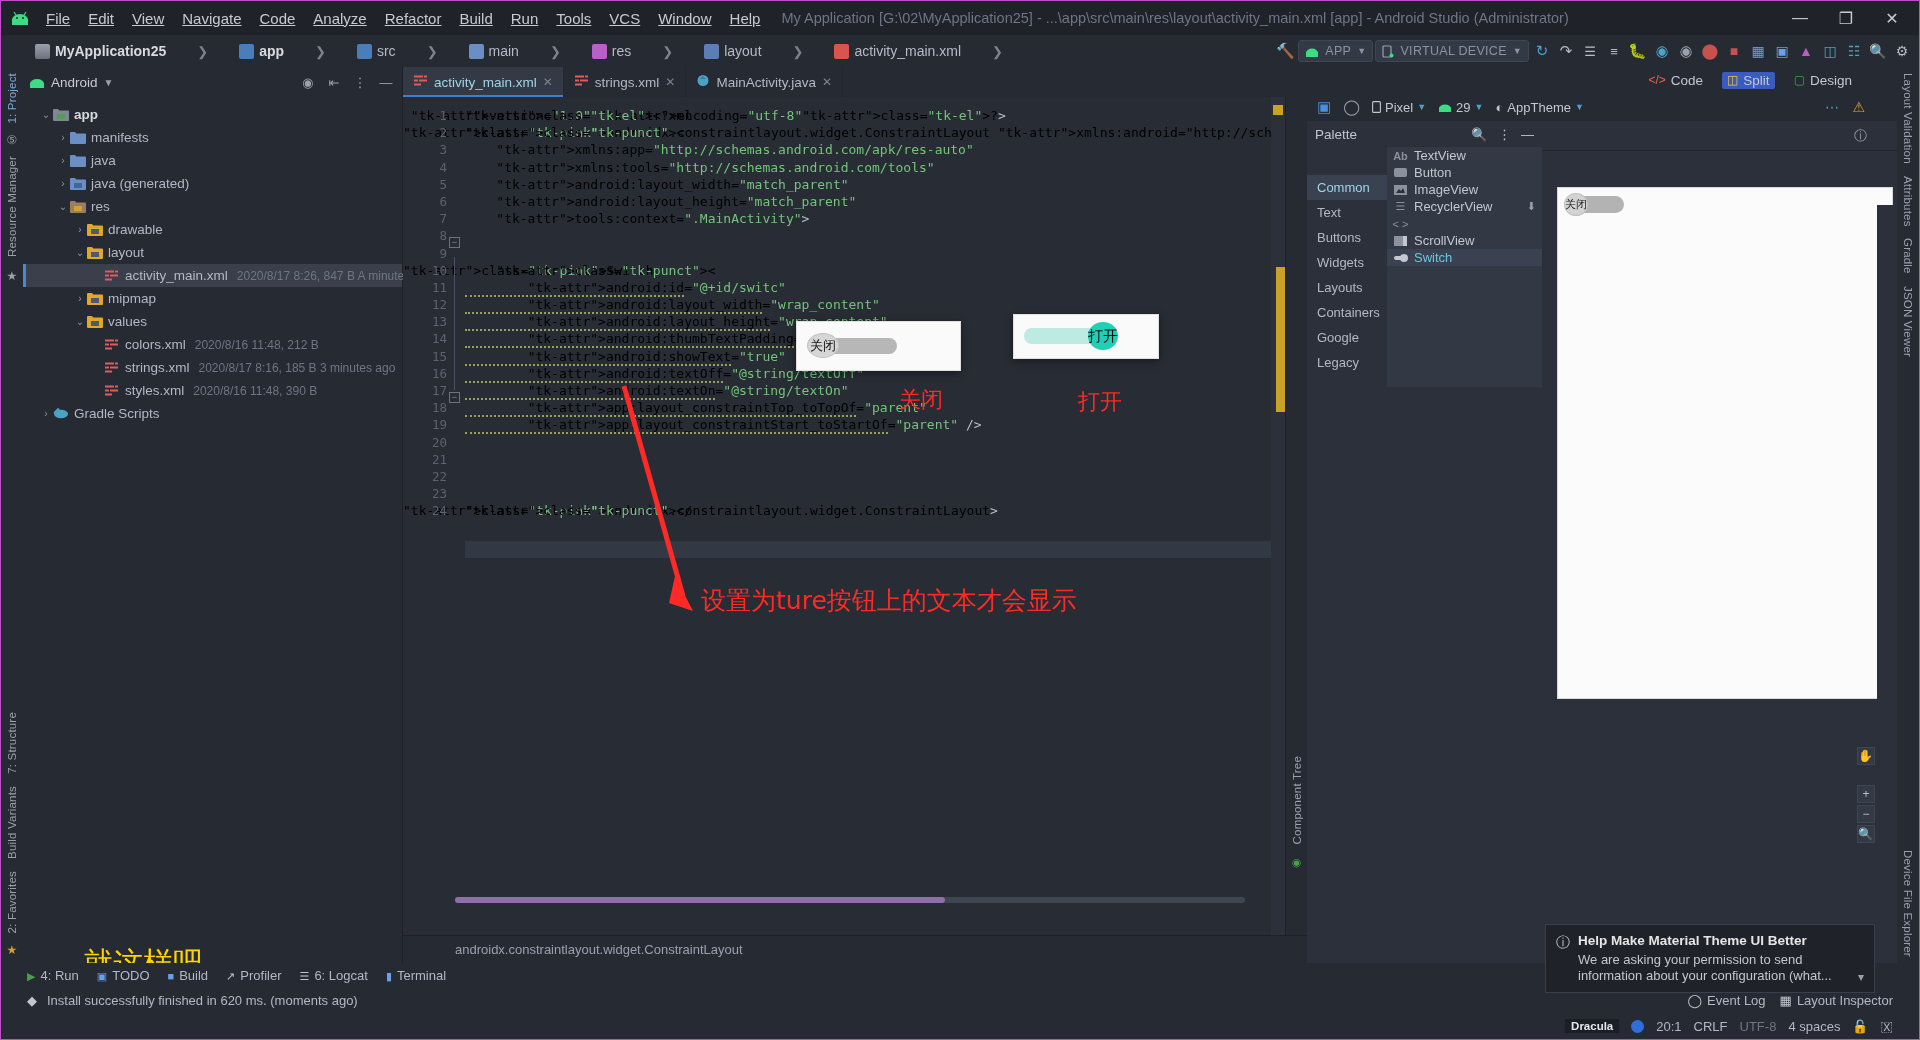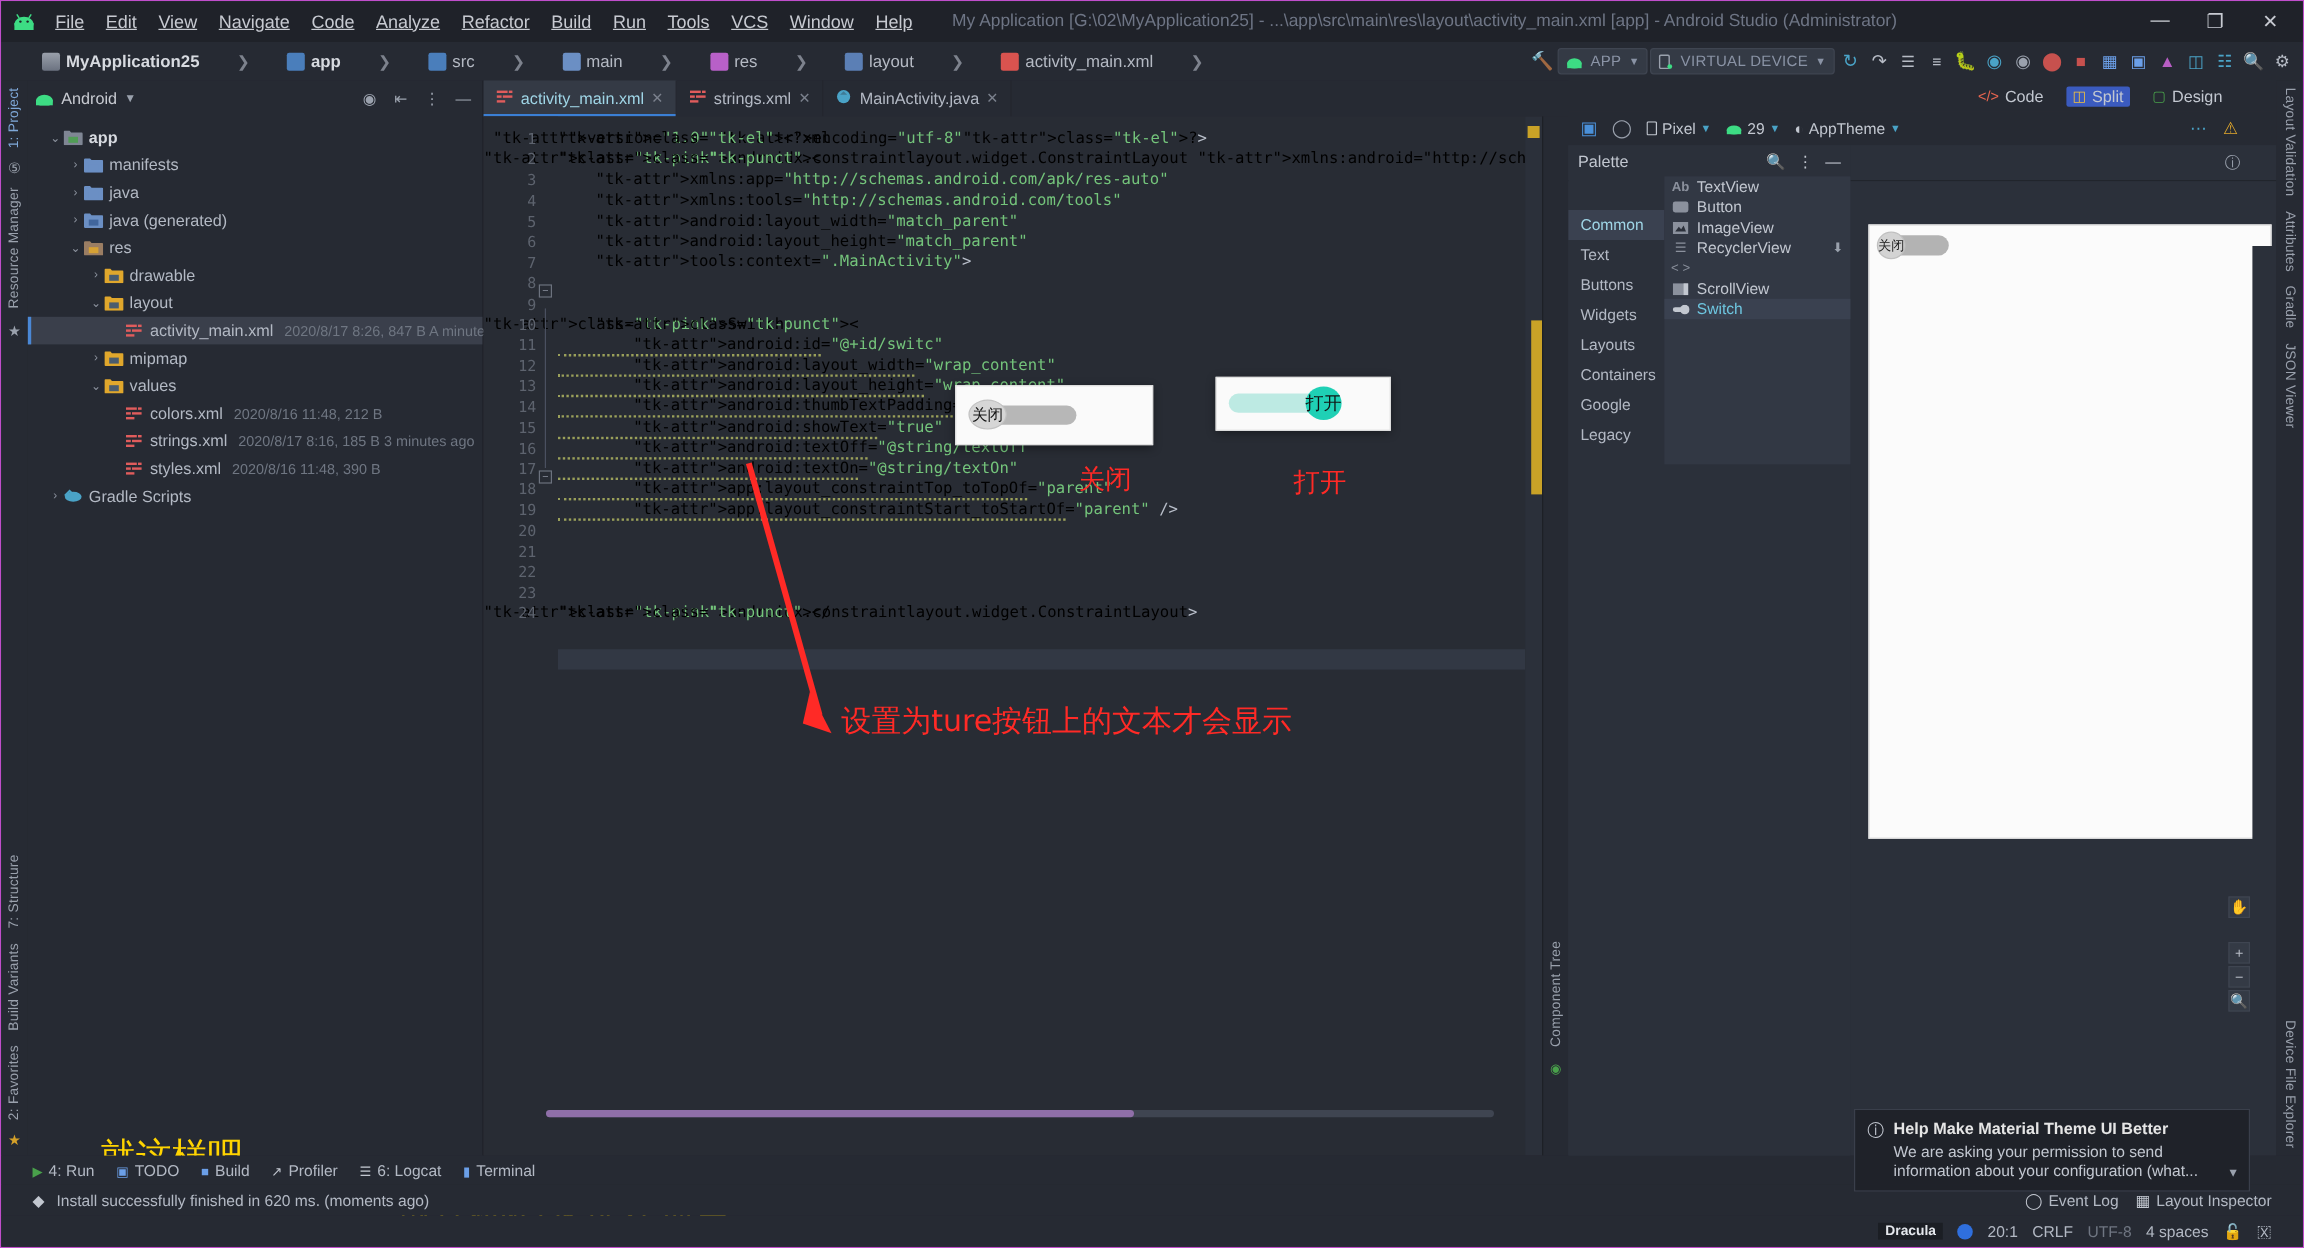--- a/index.html
+++ b/index.html
@@ -21,21 +21,21 @@
     height: 34px; background: #1f2229; display: flex; align-items: center;
     padding-left: 8px; flex: none; position: relative;
   }
   .andro-logo { width: 22px; height: 18px; margin-right: 6px; position: relative; }
   .andro-logo svg { display:block; }
   .menuitem {
     color: #c7cad1; font-size: 15px; padding: 3px 9px; cursor: default; white-space: nowrap;
   }
   .menuitem u { text-decoration: underline; }
   .wintitle {
-    color: #6e7585; font-size: 14.5px; margin-left: 24px; white-space: nowrap; overflow: hidden;
+    color: #6e7585; font-size: 14.5px; margin-left: 12px; white-space: nowrap; overflow: hidden;
   }
   .wincontrols { position: absolute; right: 4px; top: 0; height: 34px; display: flex; align-items: center; }
   .wc { width: 46px; height: 32px; display: flex; align-items: center; justify-content: center; color: #c7cad1; font-size: 16px;}
   
   .navbar {
     height: 32px; background: #262a33; display: flex; align-items: center; padding-left: 10px;
     flex: none; position: relative;
   }
   .crumb { display: flex; align-items: center; color: #b5bac4; font-size: 14px; padding-left: 24px; }
   .crumb .sep { color: #7d828d; margin: 0 7px; font-size: 13px; }
@@ -531,20 +531,21 @@
           <div class="hscroll">
               <i></i>
             </div>
         </div>
 
         <div class="comp-tree-strip">
           <div class="vtext rot180">Component Tree</div>
           <div style="color:#49a04b;font-size:11px;margin:6px 0">◉</div>
         </div>
       </div>
+      <div class="breadcrumbs-bottom">androidx.constraintlayout.widget.ConstraintLayout</div>
     </div>
 
     <div class="designcol">
       <div class="viewmode">
         <span class="vm">
             <span style="color:#e8654f;font-size:12px">&lt;/&gt;</span>
             <span>Code</span>
           </span>
         <span class="vm active">
             <span style="color:#f0c040;font-size:12px">◫</span>

